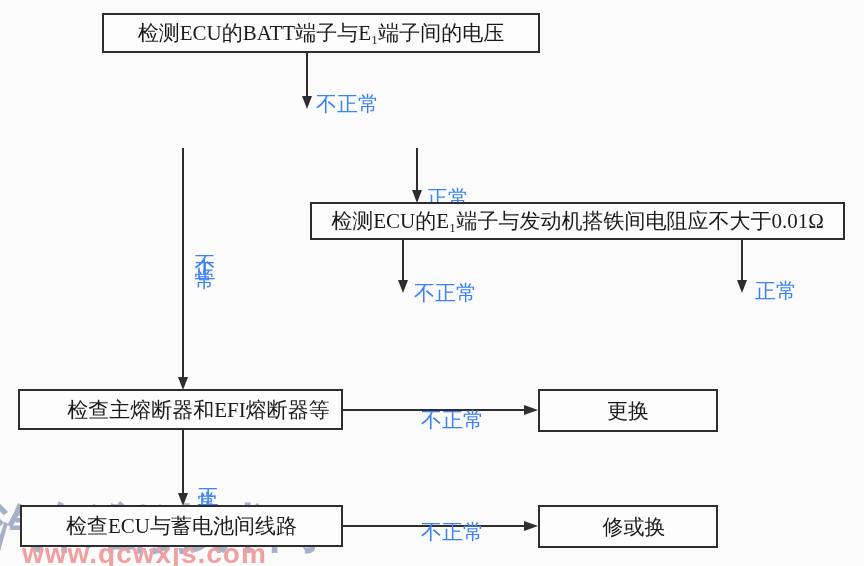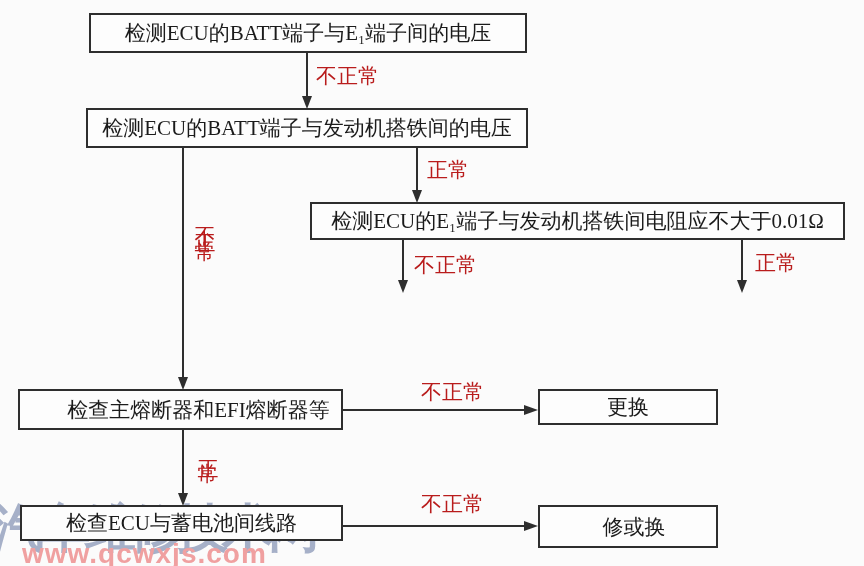--- a/index.html
+++ b/index.html
@@ -16,21 +16,21 @@
     border:2px solid #2e2e2e;background:#fdfdfd;
     font-size:21px;white-space:nowrap;text-align:center;
   }
   .line{position:absolute;background:#2e2e2e;z-index:1;}
   .line.v{width:2px;}
   .line.h{height:2px;}
   .arr{position:absolute;width:0;height:0;z-index:1;}
   .arr.down{border-left:5px solid transparent;border-right:5px solid transparent;border-top:13px solid #2e2e2e;}
   .arr.right{border-top:5px solid transparent;border-bottom:5px solid transparent;border-left:14px solid #2e2e2e;}
 
-  .elabel{position:absolute;font-size:21px;z-index:2;white-space:nowrap;color:#b91c1c;}
+  .elabel{position:absolute;font-size:21px;z-index:2;white-space:nowrap;color:#3b82f6;margin-top:28px;}
   .elabel.vert{writing-mode:vertical-rl;text-orientation:upright;}
 
   .wm-cn{
     position:absolute;left:-8px;top:494px;z-index:0;white-space:nowrap;
     font-size:52px;font-weight:bold;letter-spacing:-6px;color:#a6b0c8;
   }
   .wm-url{
     position:absolute;left:22px;top:538px;z-index:0;white-space:nowrap;
     font-size:28px;font-weight:bold;letter-spacing:1px;color:#f0a0a0;
     font-family:"Liberation Sans","DejaVu Sans",sans-serif;
@@ -69,29 +69,28 @@
   <div class="elabel" style="left:421px;top:378px;">不正常</div>
 
   <div class="line v" style="left:182px;top:430px;height:64px;"></div>
   <div class="arr down" style="left:178px;top:493px;"></div>
   <div class="elabel vert" style="left:194px;top:443px;letter-spacing:3px;">正常</div>
 
   <div class="line h" style="left:343px;top:525px;width:182px;"></div>
   <div class="arr right" style="left:524px;top:521px;"></div>
   <div class="elabel" style="left:421px;top:490px;">不正常</div>
 
-  <div class="node" style="left:89px;top:13px;width:438px;height:40px;">检测ECU的BATT端子与E₁端子间的电压</div>
+  <div class="node" style="left:102px;top:13px;width:438px;height:40px;">检测ECU的BATT端子与E₁端子间的电压</div>
 
-  <div class="node" style="left:86px;top:108px;width:442px;height:40px;">检测ECU的BATT端子与发动机搭铁间的电压</div>
 
   <div class="node" style="left:310px;top:202px;width:535px;height:38px;">检测ECU的E₁端子与发动机搭铁间电阻应不大于0.01Ω</div>
 
 
 
   <div class="node" style="left:18px;top:389px;width:325px;height:41px;padding-left:36px;">检查主熔断器和EFI熔断器等</div>
 
-  <div class="node" style="left:538px;top:389px;width:180px;height:36px;">更换</div>
+  <div class="node" style="left:538px;top:389px;width:180px;height:43px;">更换</div>
 
-  <div class="node" style="left:20px;top:505px;width:323px;height:36px;text-align:right;">检查ECU与蓄电池间线路</div>
+  <div class="node" style="left:20px;top:505px;width:323px;height:42px;text-align:right;">检查ECU与蓄电池间线路</div>
 
   <div class="node" style="left:538px;top:505px;width:180px;height:43px;padding-left:12px;">修或换</div>
 
 </div>
 
 </body></html>

